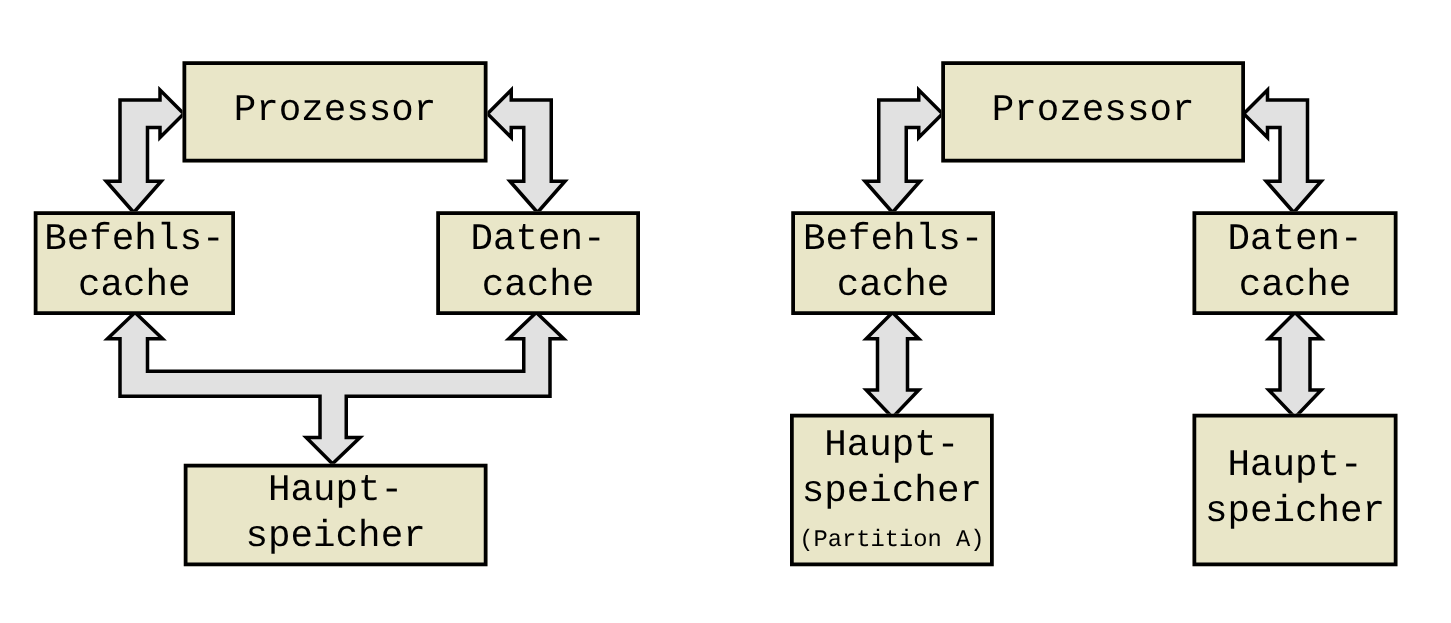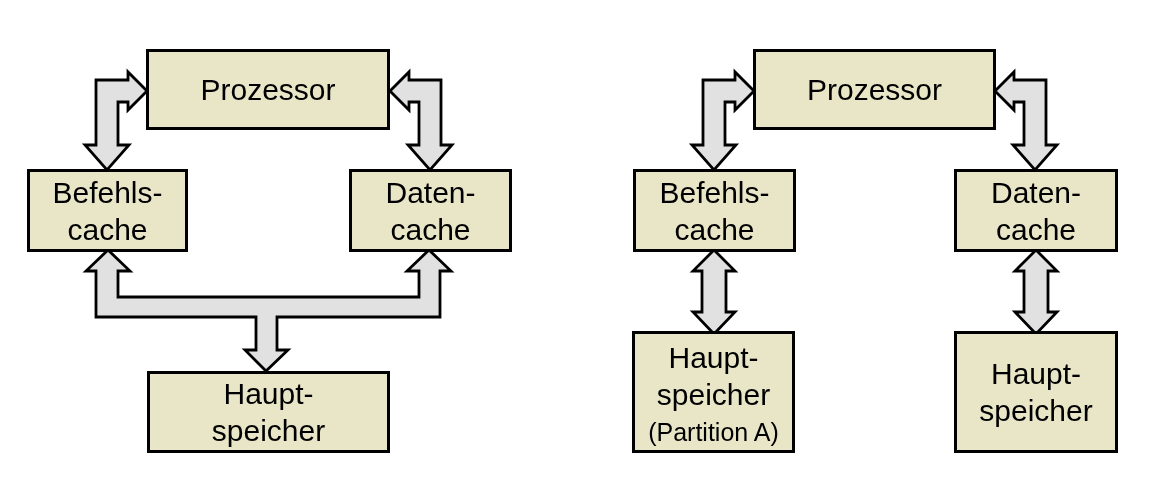--- a/index.html
+++ b/index.html
@@ -5,21 +5,21 @@
   html, body {
     margin: 0;
     padding: 0;
     background: #ffffff;
   }
   .canvas {
     position: relative;
     width: 1161px;
     height: 498px;
     background: var(--bg, #ffffff);
-    font-family: Liberation Sans, sans-serif;
+    font-family: Liberation Mono, monospace;
     color: var(--text, #000000);
     overflow: hidden;
   }
   .arrow-layer {
     position: absolute;
     left: 0;
     top: 0;
     width: 1161px;
     height: 498px;
   }
@@ -37,21 +37,21 @@
     display: flex;
     flex-direction: column;
     align-items: center;
     justify-content: center;
     text-align: center;
     font-size: 30px;
     line-height: 37px;
     white-space: nowrap;
   }
   .box .note {
-    font-size: 25px;
+    font-size: 19px;
     line-height: 28px;
     margin-top: 5px;
   }
   
   .b-proz-l  { left: 146px; top: 49px;  width: 244px; height: 81px; }
   .b-bef-l   { left: 27px;  top: 169px; width: 161px; height: 83px; }
   .b-dat-l   { left: 349px; top: 169px; width: 163px; height: 83px; }
   .b-haupt-l { left: 147px; top: 371px; width: 243px; height: 82px; }
   
   .b-proz-r  { left: 753px; top: 49px;  width: 243px; height: 81px; }

